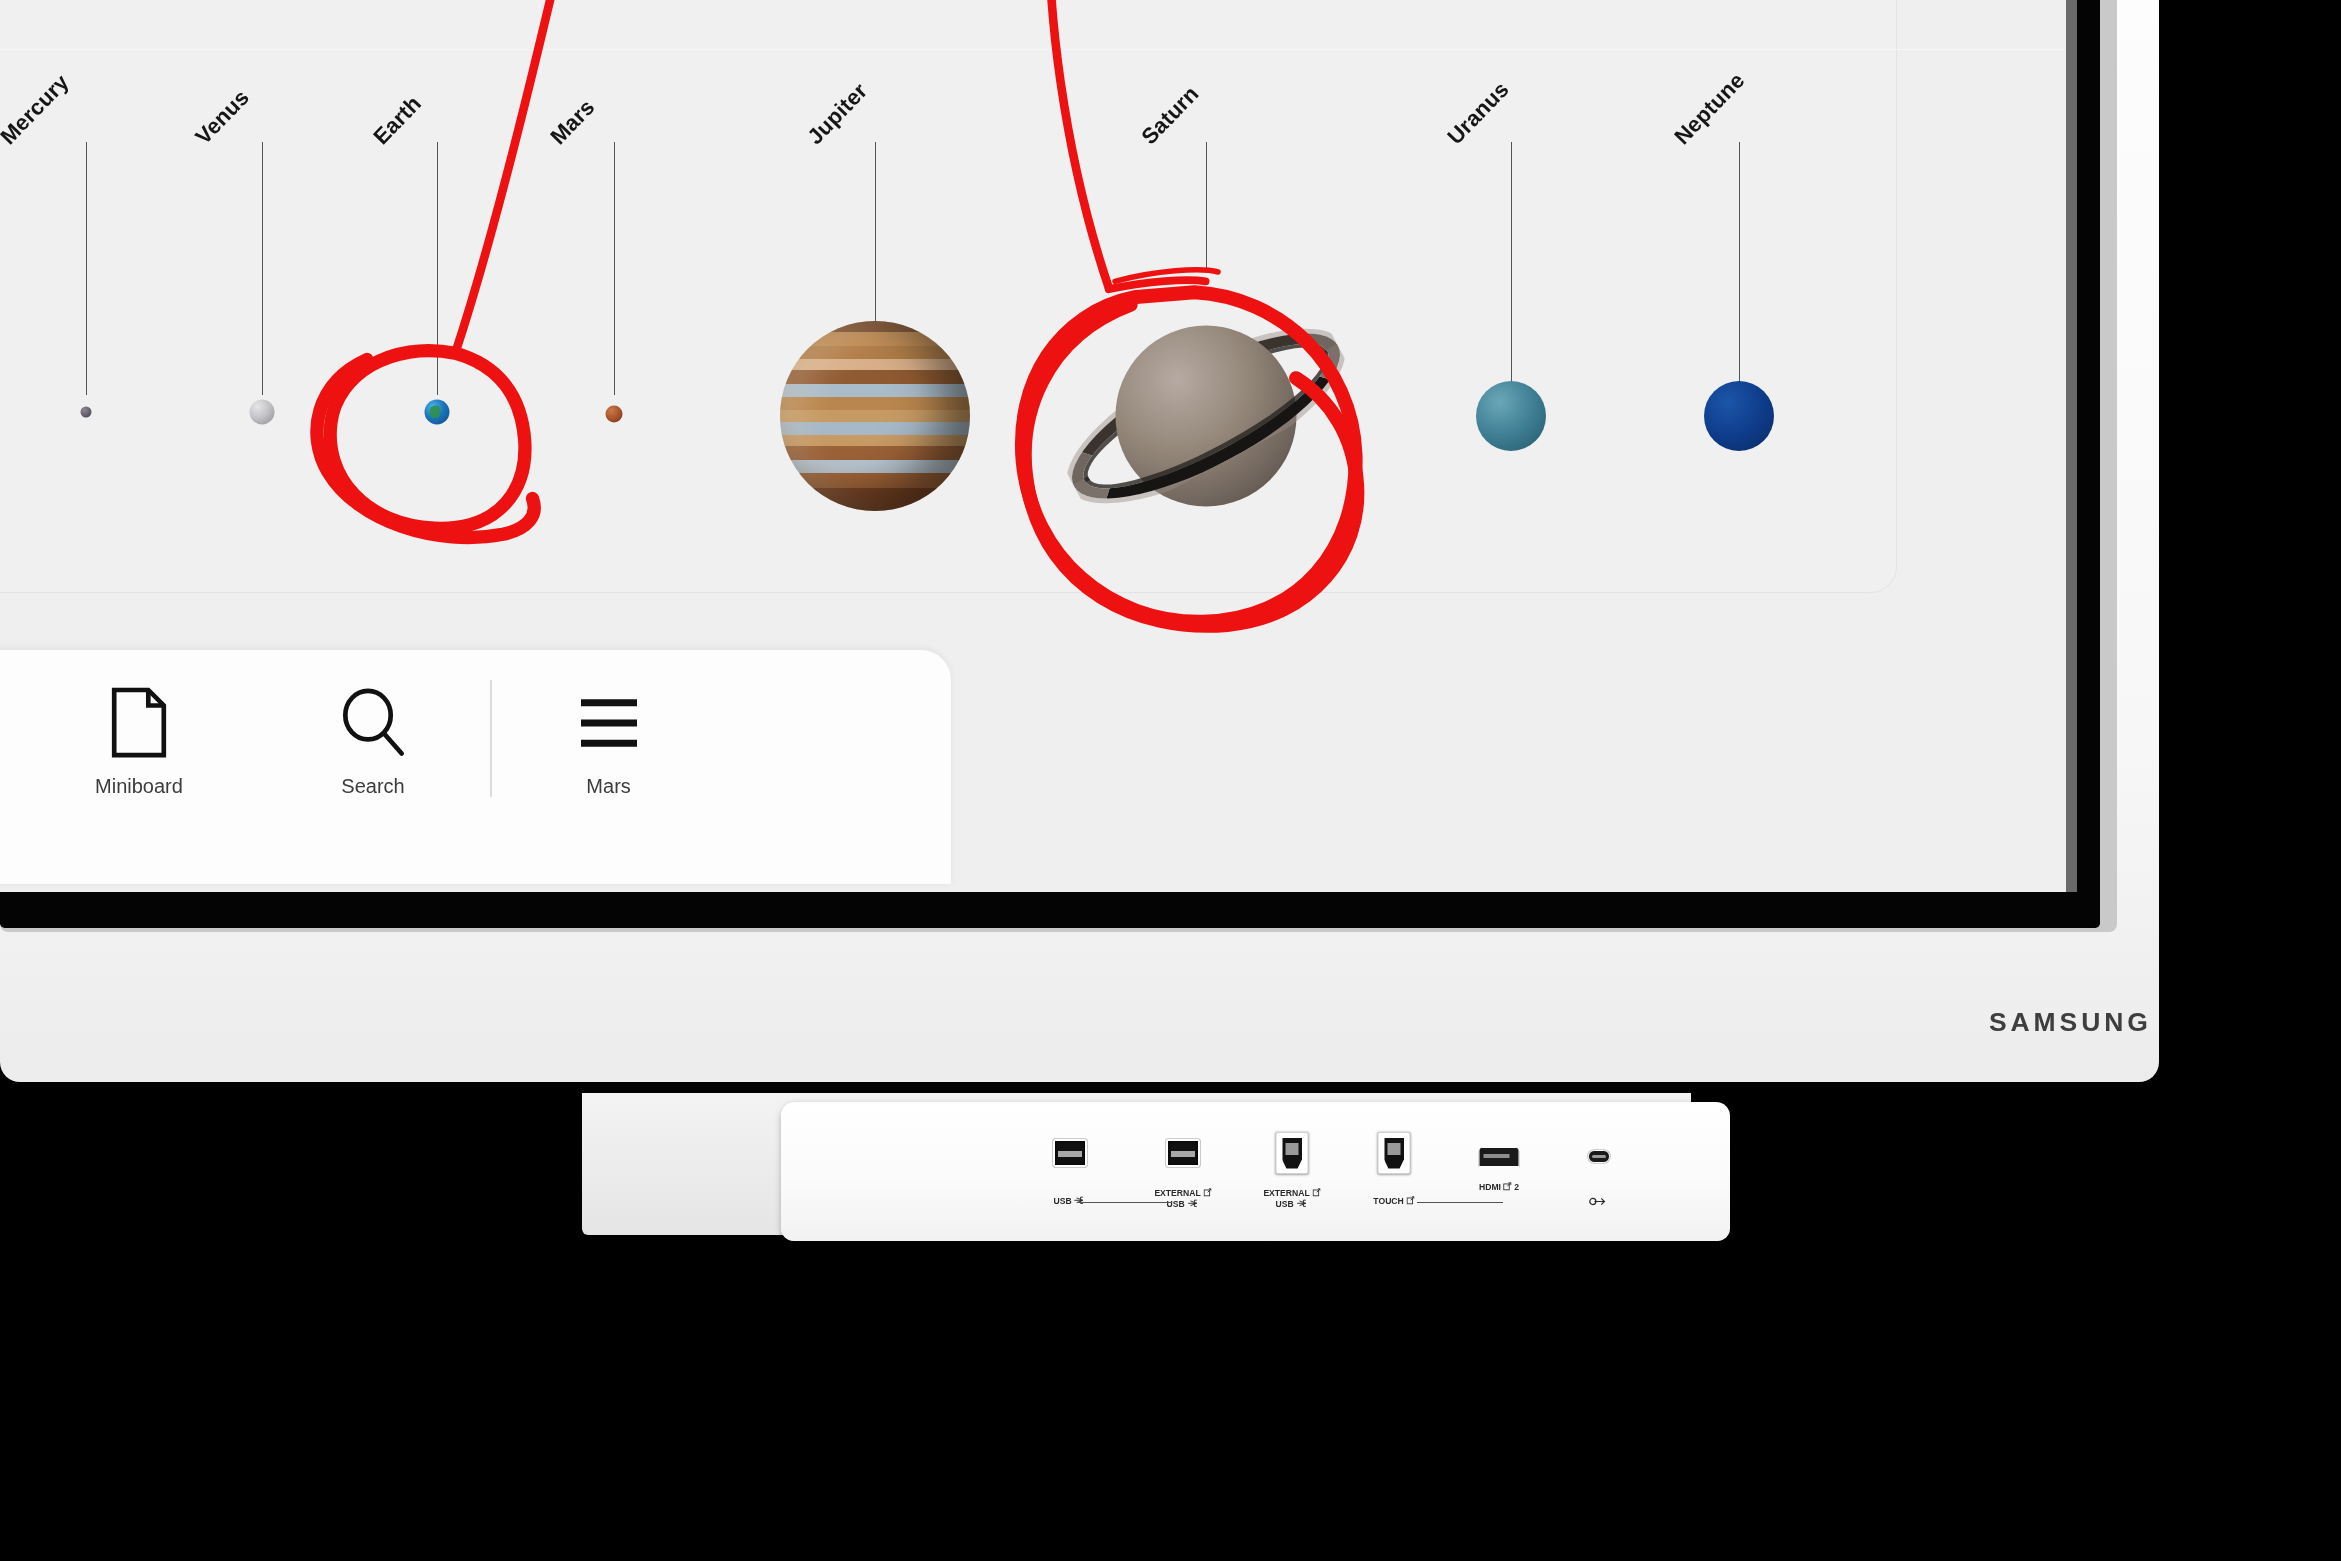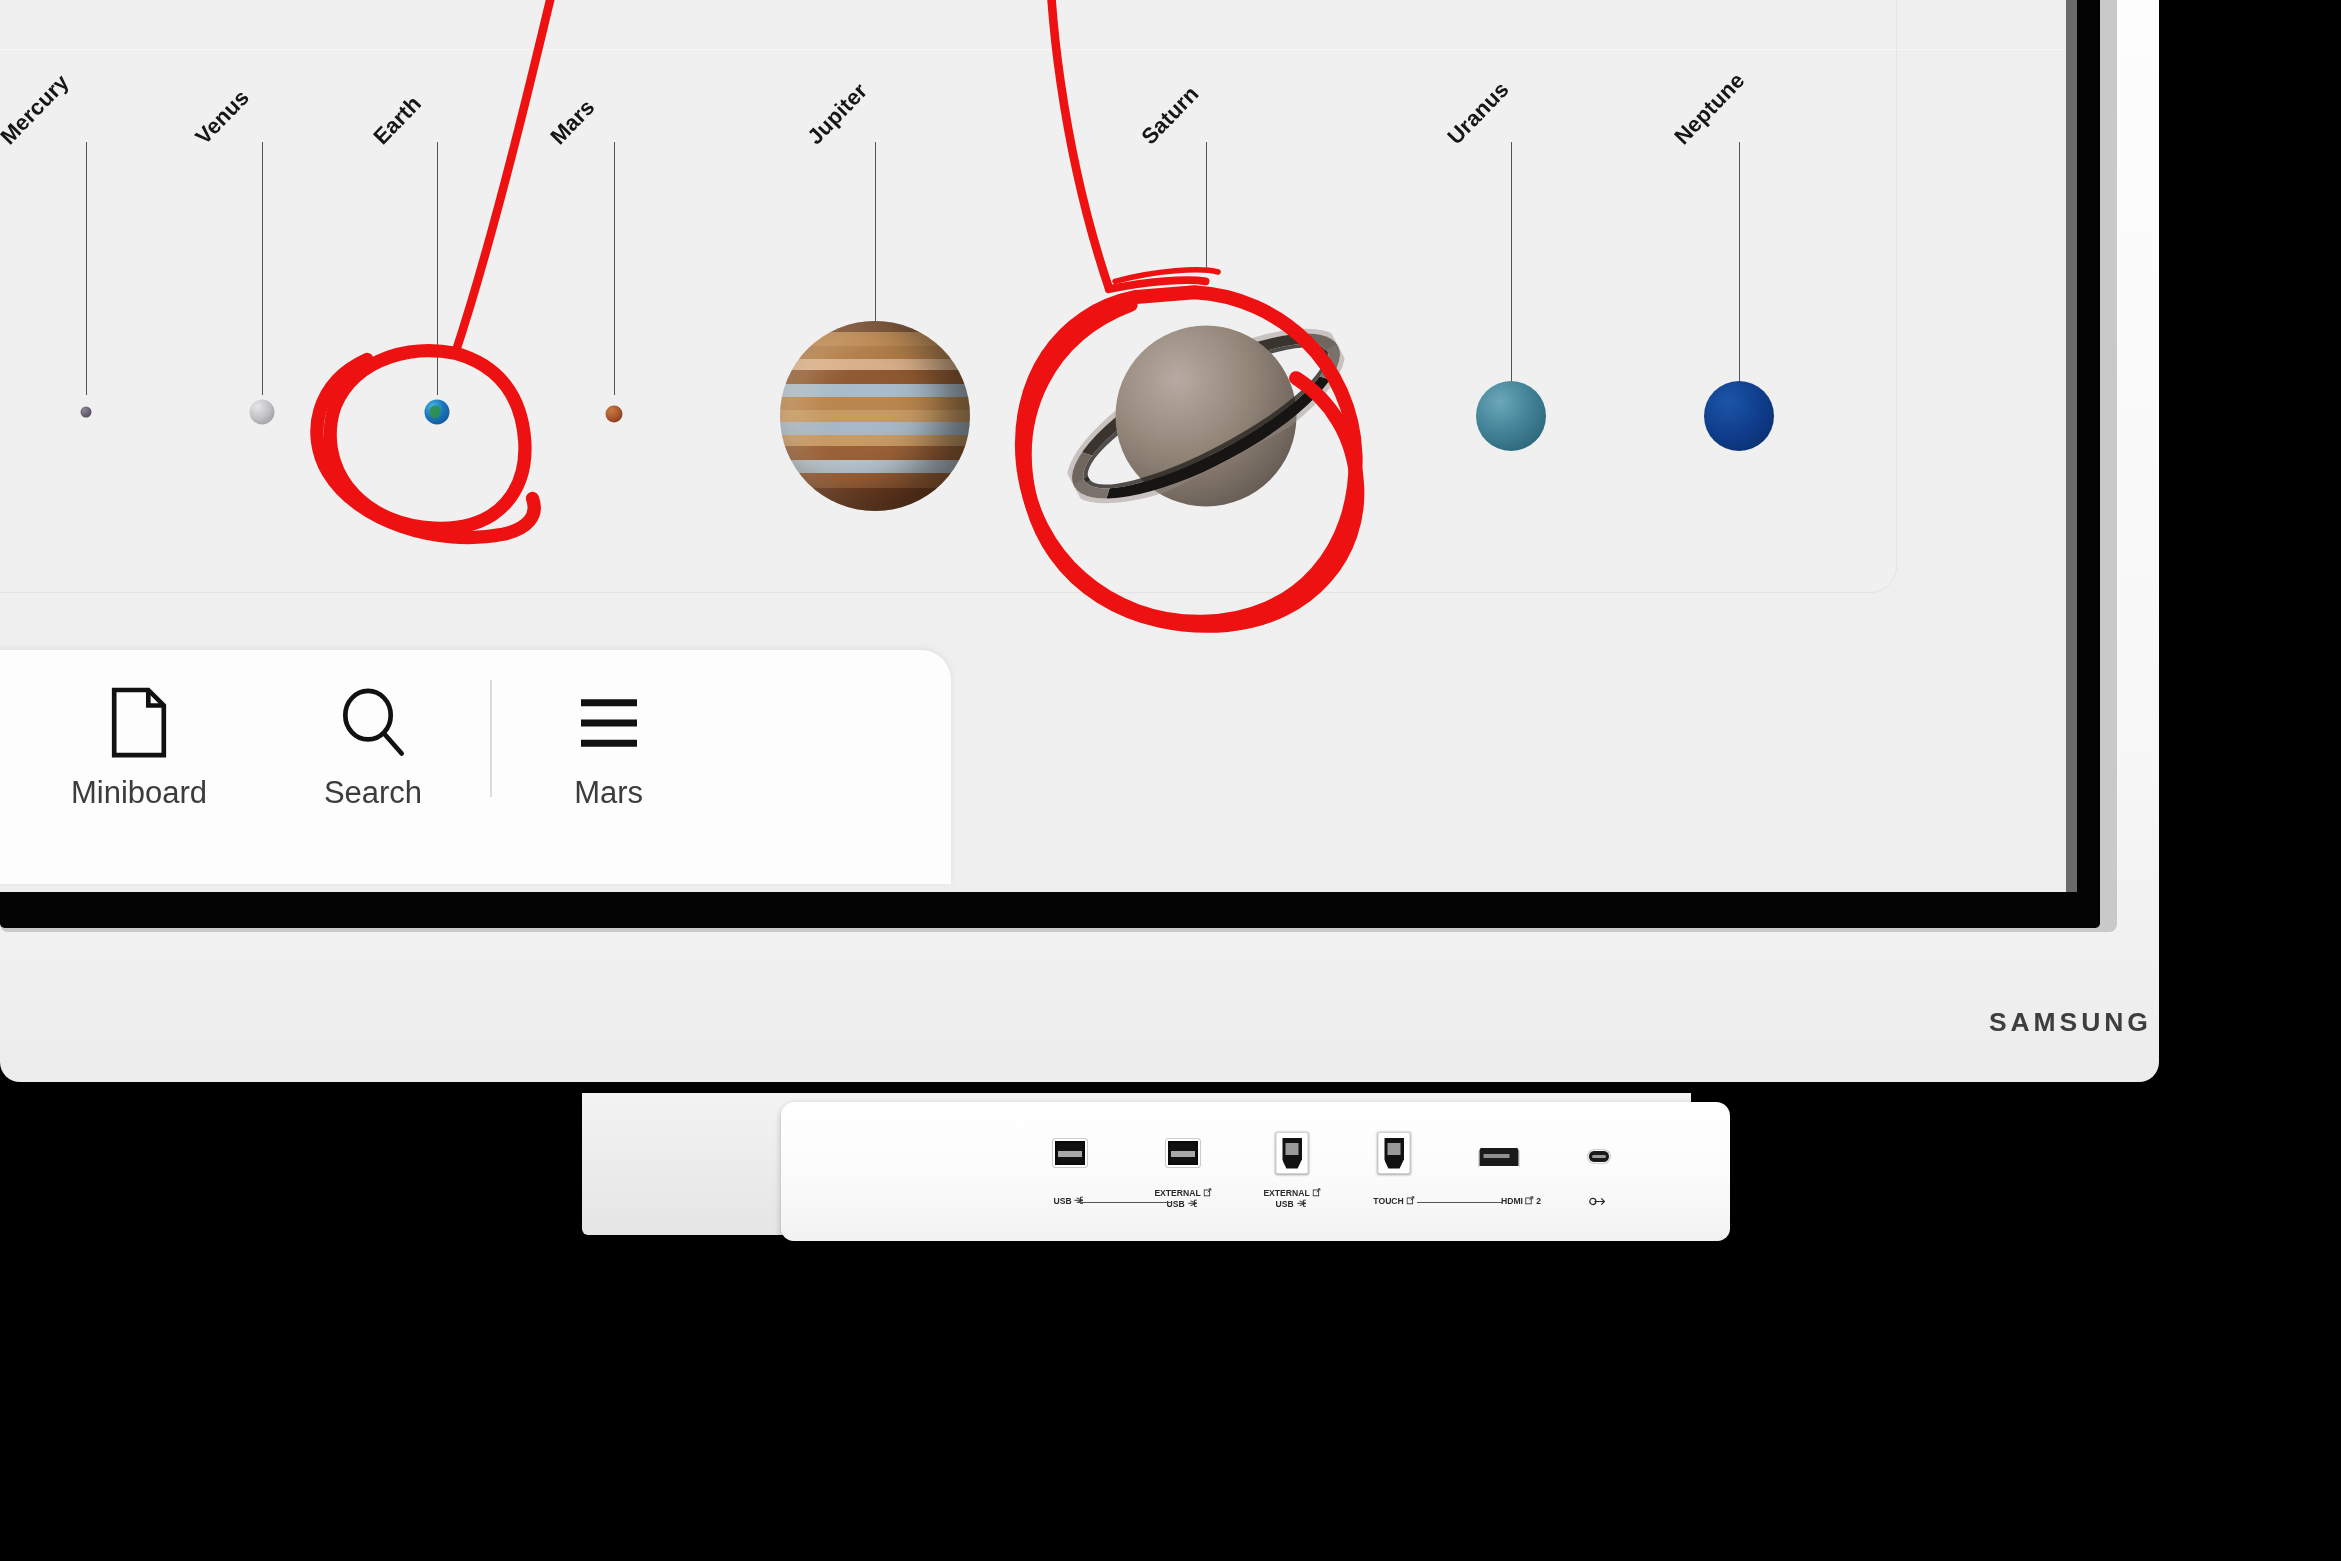--- a/index.html
+++ b/index.html
@@ -82,21 +82,21 @@
     box-shadow:0 -1.6px 7.8px rgba(0,0,0,.06);
     display:flex; align-items:flex-start;
   }
   .tb-item{
     width:234px; height:100%;
     display:flex; flex-direction:column; align-items:center;
     padding-top:26.5px;
   }
   .tb-icon{ height:92px; display:flex; align-items:center; justify-content:center; }
   .tb-label{
-    font-size:31px; color:#3c3c3c; margin-top:6.2px; white-space:nowrap;
+    font-size:20px; color:#3c3c3c; margin-top:6.2px; white-space:nowrap;
   }
   .tb-sep{
     width:1.6px; height:117px; background:#dcdcdc; margin-top:30px; align-self:flex-start;
   }
 
   
   .samsung{
     position:absolute; left:1989px; top:1007px;
     font-size:26.5px; font-weight:700; letter-spacing:3.9px;
     color:#3e3e3e; font-family:"Liberation Sans", sans-serif;
@@ -352,21 +352,21 @@
             <i></i>
           </div>
         </div>
         <div class="port-lbl" style="left: 613px; top: 94px;"><span>TOUCH<svg width="8.6" height="8.6" viewBox="0 0 11 11" style="vertical-align:-0.8px;margin-left:2.3px">
               <rect x="1" y="2.5" width="7" height="7.5" fill="none" stroke="#2a2a2a" stroke-width="1.1"></rect>
               <path d="M5.5 5.5 L10 1 M7 1 L10 1 L10 4" fill="none" stroke="#2a2a2a" stroke-width="1.1"></path>
             </svg></span></div>
         <div class="port" style="left: 718px; top: 45px;">
           <div class="jack-hdmi"></div>
         </div>
-        <div class="port-lbl" style="left: 718px; top: 94px; margin-left: 22px;"><span>HDMI<svg width="8.6" height="8.6" viewBox="0 0 11 11" style="vertical-align:-0.8px;margin-left:2.3px">
+        <div class="port-lbl" style="left: 718px; top: 80px;"><span>HDMI<svg width="8.6" height="8.6" viewBox="0 0 11 11" style="vertical-align:-0.8px;margin-left:2.3px">
               <rect x="1" y="2.5" width="7" height="7.5" fill="none" stroke="#2a2a2a" stroke-width="1.1"></rect>
               <path d="M5.5 5.5 L10 1 M7 1 L10 1 L10 4" fill="none" stroke="#2a2a2a" stroke-width="1.1"></path>
             </svg> 2</span></div>
         <div class="port" style="left: 818px; top: 48px;">
           <div class="jack-usbc"></div>
         </div>
         <div class="port-lbl" style="left: 818px; top: 94px;"><svg width="20" height="11" viewBox="0 0 26 14">
             <circle cx="5" cy="7" r="4" fill="none" stroke="#2a2a2a" stroke-width="1.6"></circle>
             <path d="M7 7 L20 7 M16 3 L20 7 L16 11" fill="none" stroke="#2a2a2a" stroke-width="1.6"></path>
           </svg></div>

